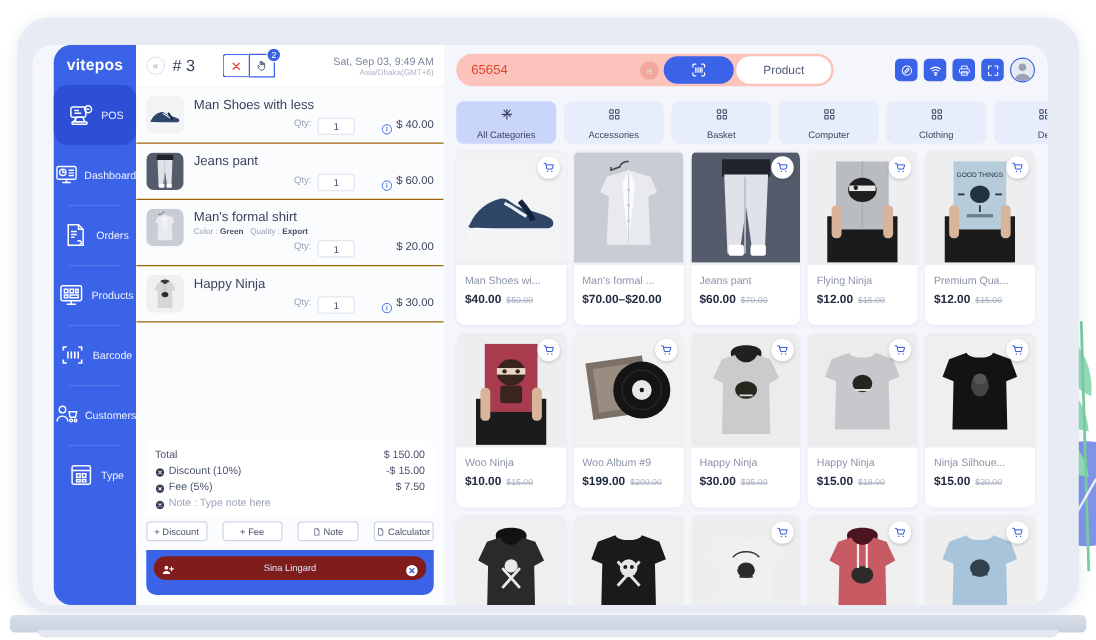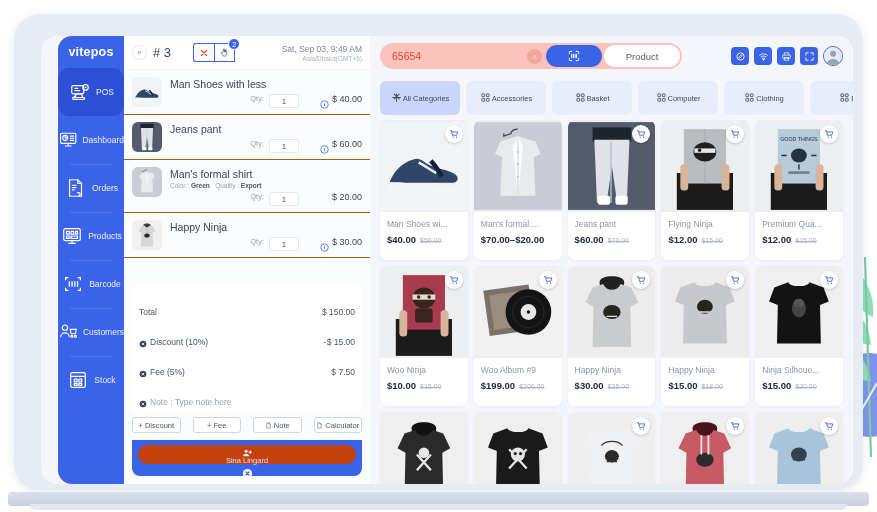--- a/index.html
+++ b/index.html
@@ -44,21 +44,21 @@
     position: absolute;
     left: 14px; top: 14px;
     width: 849px; height: 476px;
     background: #e7ecf4;
     border-radius: 26px;
     box-shadow: 0 2px 10px rgba(80,100,140,.14);
     padding: 14px 10px 10px 14px;
   }
   #screen {
     position: absolute;
-    left: 27px; top: 22px;
+    left: 12px; top: 22px;
     width: 812px; height: 448px;
     border-radius: 16px;
     overflow: hidden;
     background: #f4f6fb;
     display: flex;
     padding-left: 17px;
   }
 
   
   #sidebar {
@@ -169,21 +169,21 @@
   .ci-price-wrap { display:flex; align-items:center; gap:3px; width: 58px; justify-content: flex-end; }
   .info-dot { width: 9px; height: 9px; flex:0 0 9px; }
   .ci-price { font-size: 9px; color: #39435c; white-space: nowrap; }
 
   
   #totals-wrap { background: #fbfcfe; padding: 0 8px 4px 8px; }
   #totals {
     background: #fff; border-radius: 6px 6px 0 0;
     padding: 5px 7px 3px 7px;
   }
-  .t-row { display: flex; align-items: center; font-size: 8.5px; color: #49536b; line-height: 13px; margin-top: 17px; }
+  .t-row { display: flex; align-items: center; font-size: 8.5px; color: #49536b; line-height: 13px; }
   .t-row .lbl { display: flex; align-items: center; gap: 3px; }
   .t-row .val { margin-left: auto; }
   .x-ico { width: 8px; height: 8px; flex: 0 0 8px; }
   .t-note { color: #9aa3b6; }
   #act-btns { display: flex; gap: 12px; padding: 5px 0 3px 0; }
   .act-btn {
     flex: 1; height: 16px; border: 1px solid #cfd6e3; border-radius: 3px;
     background: #fff; font-size: 7.5px; color: #49536b;
     display: flex; align-items: center; justify-content: center; gap: 2px;
     cursor: pointer; white-space: nowrap;
@@ -191,22 +191,22 @@
   .act-btn svg { width: 7px; height: 7px; }
 
   
   #pay-bar {
     background: #3b63e8;
     margin: 0 8px 8px 8px;
     border-radius: 0 0 8px 8px;
     padding: 5px 6px 7px 6px;
   }
   #cust-row {
-    height: 19px; background: #c2410c; border-radius: 10px;
-    display: flex; align-items: center; padding: 0 6px; margin-bottom: 5px; flex-direction: column;
+    height: 19px; background: #7f1d1d; border-radius: 10px;
+    display: flex; align-items: center; padding: 0 6px; margin-bottom: 5px;
   }
   #cust-row .cico { width: 11px; height: 11px; }
   #cust-name { flex:1; text-align: center; color:#dfe6ff; font-size: 7.5px; }
   #cust-clear { width: 11px; height: 11px; cursor: pointer; }
   #pay-row { display: flex; align-items: center; gap: 5px; height: 26px; }
   #hold-btn {
     flex: 0 0 50px; height: 26px; background: #fff; border-radius: 13px;
     display: flex; align-items: center; justify-content: center; gap: 3px;
     font-size: 9.5px; color: #39435c; cursor: pointer;
   }
@@ -277,21 +277,21 @@
   
   #cats {
     height: 44px; flex: 0 0 44px;
     display: flex; align-items: center; gap: 6px;
     padding: 0 10px; overflow: hidden;
     background: #f4f6fb;
   }
   .cat {
     flex: 0 0 80px; height: 34px; border-radius: 6px;
     background: #e8edfb;
-    display: flex; flex-direction: row; align-items: center; justify-content: center;
+    display: flex; flex-direction: column; align-items: center; justify-content: center;
     gap: 1px; cursor: pointer;
   }
   .cat.active { background: #c9d5fb; }
   .cat svg { width: 11px; height: 11px; }
   .cat .cl { font-size: 7.5px; color: #3e4861; white-space: nowrap; }
 
   
   #grid-wrap { flex: 1; overflow: hidden; padding: 0 10px; position: relative; background:#f4f6fb;}
   #grid {
     display: grid;
@@ -418,21 +418,21 @@
       </div>
 
       <div class="nav-item">
         <span class="nav-ico">
           <svg viewBox="0 0 24 24" fill="none" stroke="#fff" stroke-width="1.3">
             <rect x="4" y="4" width="16" height="16" rx="1.5"></rect>
             <path d="M4 8h16"></path>
               <path d="M8 11h3v3H8zM13 11h3v3h-3zM8 16h3v2H8zM13 16h3v2h-3z"></path>
           </svg>
         </span>
-        <span>Stock</span>
+        <span>Type</span>
       </div>
     </div>
 
     <div id="cart">
 
       <div id="cart-head">
         <div class="collapse-btn">«</div>
         <div id="order-no"># 3</div>
 
         <div id="head-actions">

